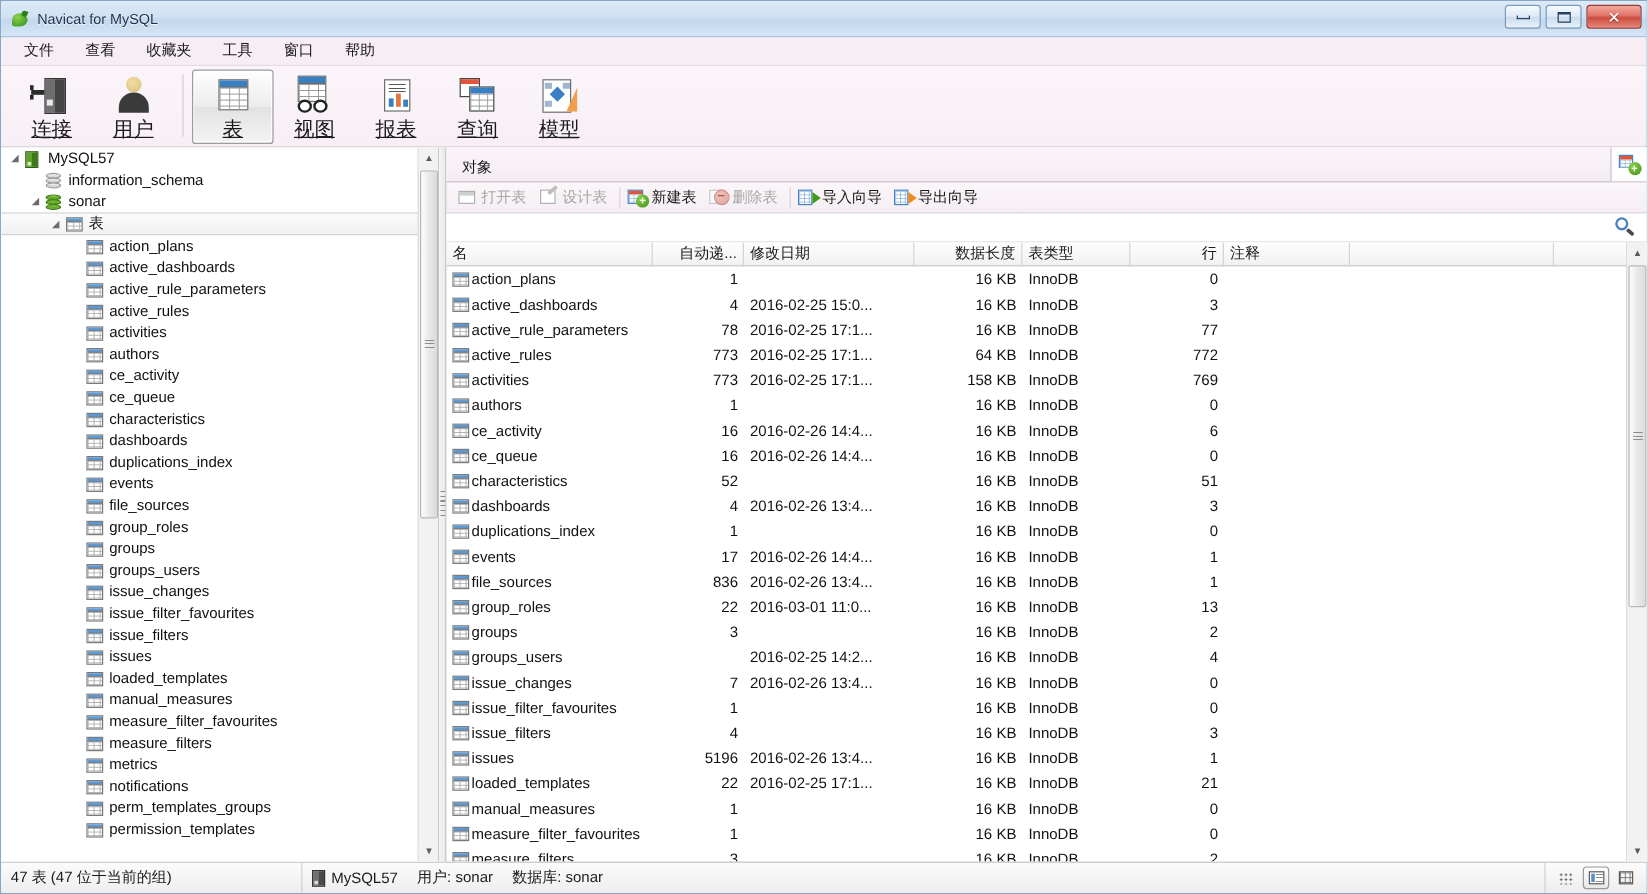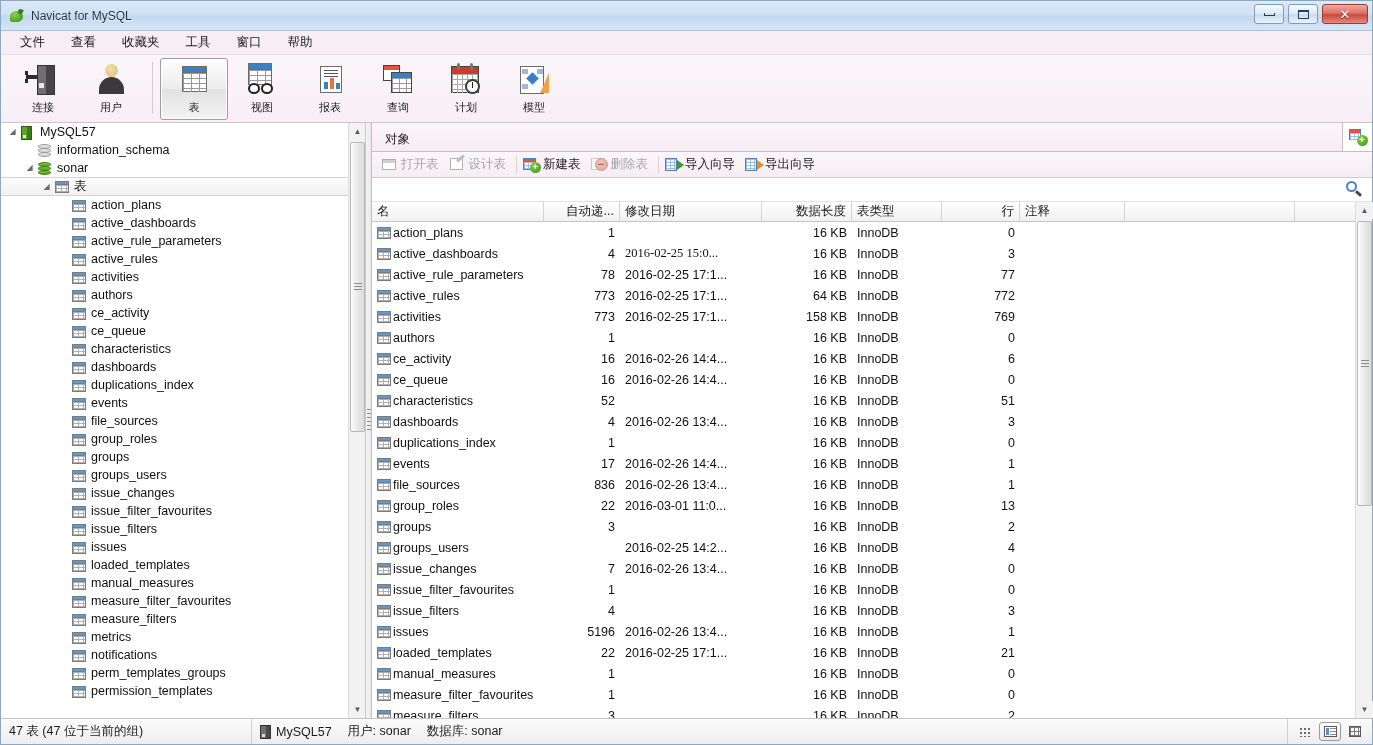--- a/index.html
+++ b/index.html
@@ -97,21 +97,21 @@
     border: 1px solid transparent;
     border-radius: 3px;
     cursor: default;
   }
   .tb-btn.active {
     border: 1px solid #9d9d9d;
     background: linear-gradient(to bottom, #fefefe 0%, #ececec 50%, #e2e2e2 51%, #f4f4f4 100%);
     box-shadow: inset 0 0 0 1px #fff;
   }
   .tb-ico { height: 36px; width: 40px; position: relative; }
-  .tb-label { font-size: 11px; color: #1b1b1b; margin-top: 1px; }
+  .tb-label { font-size: 17px; color: #1b1b1b; margin-top: 1px; text-decoration: underline; }
   .tb-sep {
     width: 1px; height: 52px; margin: 4px 7px 0 7px;
     background: #d6cbd4;
     flex: 0 0 1px;
   }
 
   
   .ic-grid {
     position:absolute; left:8px; top:3px; width:25px; height:26px;
     background:#fff; border:1px solid #6c6c6c;
@@ -521,33 +521,20 @@
           </div>
           <div style="position:absolute;left:13px;top:9px;width:21px;height:21px;background:#fff;border:1px solid #444">
             <div style="height:5px;background:#3a7fc1"></div>
             <div style="height:14px;background-image:linear-gradient(to right,#9a9a9a 1px,transparent 1px),linear-gradient(to bottom,#9a9a9a 1px,transparent 1px);background-size:7px 5px"></div>
           </div>
         </div>
         <div class="tb-label">查询</div>
       </div>
       <div class="tb-btn">
         <div class="tb-ico">
-          <div style="position:absolute;left:5px;top:3px;width:28px;height:27px;background:#fff;border:1px solid #444">
-            <div style="height:7px;background:#cf3b2b"></div>
-            <div style="height:19px;background-image:linear-gradient(to right,#a9a9a9 1px,transparent 1px),linear-gradient(to bottom,#a9a9a9 1px,transparent 1px);background-size:5px 5px"></div>
-          </div>
-          <div style="position:absolute;left:11px;top:0;width:3px;height:7px;background:#777;border-radius:2px"></div>
-          <div style="position:absolute;left:24px;top:0;width:3px;height:7px;background:#777;border-radius:2px"></div>
-          <div style="position:absolute;left:19px;top:16px;width:15px;height:15px;border-radius:50%;border:2px solid #3a3a3a;background:#fff"></div>
-          <div style="position:absolute;left:26px;top:19px;width:1px;height:6px;background:#222"></div>
-        </div>
-        <div class="tb-label">计划</div>
-      </div>
-      <div class="tb-btn">
-        <div class="tb-ico">
           <div class="ic-doc" style="left:6px;width:24px;height:28px"></div>
           <div style="position:absolute;left:14px;top:11px;width:9px;height:9px;background:#3a7fc1;transform:rotate(45deg)"></div>
           <div style="position:absolute;left:8px;top:6px;width:6px;height:5px;background:#9fb7cf"></div>
           <div style="position:absolute;left:23px;top:6px;width:6px;height:5px;background:#9fb7cf"></div>
           <div style="position:absolute;left:8px;top:21px;width:6px;height:5px;background:#9fb7cf"></div>
           <div style="position:absolute;left:26px;top:10px;width:0;height:0;border-left:9px solid transparent;border-bottom:20px solid #f0a04b"></div>
         </div>
         <div class="tb-label">模型</div>
       </div>
     </div>
@@ -1052,21 +1039,21 @@
                     <span class="ico-tbl" style="position:relative;display:block;left:0;top:0">
                       <span class="hd" style="display:block"></span>
                       <span class="cl" style="display:block"></span>
                     </span>
                   </span>
                   <span>active_dashboards</span>
                 </div>
                 <div class="gc num" style="width: 76px; flex: 0 0 76px;">
                   <span>4</span>
                 </div>
-                <div class="gc" style="width: 142px; flex: 0 0 142px; font-family: Liberation Serif, serif;">
+                <div class="gc" style="width: 142px; flex: 0 0 142px;">
                   <span>2016-02-25 15:0...</span>
                 </div>
                 <div class="gc num" style="width: 90px; flex: 0 0 90px;">
                   <span>16 KB</span>
                 </div>
                 <div class="gc" style="width: 90px; flex: 0 0 90px;">
                   <span>InnoDB</span>
                 </div>
                 <div class="gc num" style="width: 78px; flex: 0 0 78px;">
                   <span>3</span>

